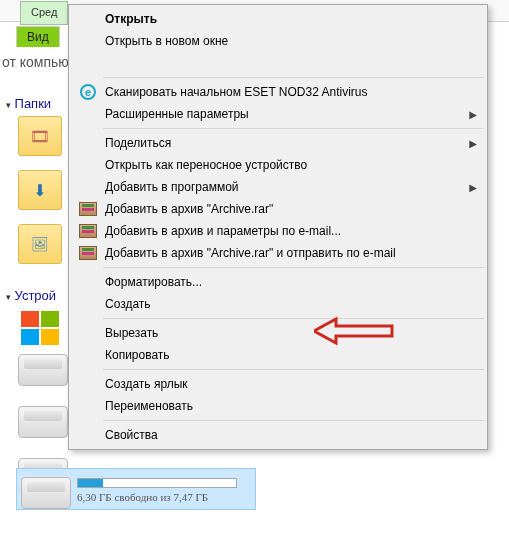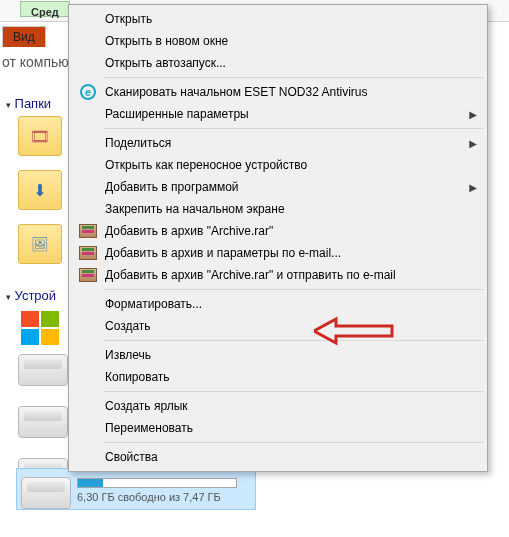--- a/index.html
+++ b/index.html
@@ -15,36 +15,35 @@
   }
   .topbar {
     position: absolute;
     top: 0; left: 0; right: 0;
     height: 22px;
     border-bottom: 1px solid #d0d0d0;
     background: #f8f8f8;
   }
   .topbar .btn {
     display: inline-block;
-    height: 16px;
+    height: 24px;
     line-height: 20px;
     padding: 0 10px;
     margin: 1px 0 0 20px;
     background: #d3f3cf;
     border: 1px solid #a0c0a0;
     font-size: 11px;
     color: #333;
-    font-weight: bold;
   }
   .tab {
     position: absolute;
-    top: 26px; left: 2px;
+    top: 26px; left: 16px;
     font-size: 12px;
     padding: 3px 10px;
-    background: #c2410c;
+    background: #84cc16;
     border: 1px solid #ccc;
     border-bottom: none;
     color: #222;
   }
   .breadcrumb {
     position: absolute;
     top: 54px; left: 2px;
     font-size: 14px;
     color: #555;
   }
@@ -99,21 +98,21 @@
     border: 1px solid #a7a7a7;
     margin: 3px 0 3px 54px;
     position: relative;
   }
   .selected-drive .bar .fill {
     position: absolute; left:0; top:0; bottom:0;
     width: 16%;
     background: #26a0da;
   }
   .selected-drive .drive { position:absolute; left:4px; top:8px; }
-  .selected-drive .cap { margin-left:54px; color:#555; font-size:11px; }
+  .selected-drive .cap { margin-left:54px; color:#555; font-size:11px;font-family:Liberation Serif, serif; }
 
   
   .context-menu {
     position: absolute;
     top: 4px;
     left: 68px;
     width: 420px;
     background: #f0f0f0;
     border: 1px solid #a7a7a7;
     box-shadow: 3px 3px 6px rgba(0,0,0,0.25);
@@ -121,21 +120,21 @@
   }
   .menu-item {
     display: flex;
     align-items: center;
     height: 22px;
     padding: 0 24px 0 4px;
     color: #000;
     font-size: 12px;
     position: relative;
   }
-  .menu-item.bold { font-weight: 400; }
+  .menu-item.bold { font-weight: 700; }
   .menu-item .iconcell {
     width: 26px;
     height: 22px;
     display: flex;
     align-items: center;
     justify-content: center;
     margin-right: 4px;
     flex: 0 0 26px;
   }
   .menu-item .label { flex: 1; white-space: nowrap; }
@@ -228,21 +227,20 @@
   <div class="menu-item bold">
     <span class="iconcell"></span>
       <span class="label">Открыть</span>
   </div>
   <div class="menu-item">
     <span class="iconcell"></span>
       <span class="label">Открыть в новом окне</span>
   </div>
   <div class="menu-item">
     <span class="iconcell"></span>
-      <span class="label">Открыть автозапуск...</span>
   </div>
   <div class="sep"></div>
   <div class="menu-item">
     <span class="iconcell">
         <span class="eset">e</span>
       </span>
     <span class="label">Сканировать начальном ESET NOD32 Antivirus</span>
   </div>
   <div class="menu-item">
     <span class="iconcell"></span>
@@ -258,24 +256,20 @@
   <div class="menu-item">
     <span class="iconcell"></span>
       <span class="label">Открыть как переносное устройство</span>
   </div>
   <div class="menu-item">
     <span class="iconcell"></span>
       <span class="label">Добавить в программой</span>
     <span class="arrow">▶</span>
   </div>
   <div class="menu-item">
-    <span class="iconcell"></span>
-      <span class="label">Закрепить на начальном экране</span>
-  </div>
-  <div class="menu-item">
     <span class="iconcell">
         <span class="winrar"></span>
       </span>
     <span class="label">Добавить в архив "Archive.rar"</span>
   </div>
   <div class="menu-item">
     <span class="iconcell">
         <span class="winrar"></span>
       </span>
     <span class="label">Добавить в архив и параметры по e-mail...</span>
@@ -291,21 +285,21 @@
     <span class="iconcell"></span>
       <span class="label">Форматировать...</span>
   </div>
   <div class="menu-item">
     <span class="iconcell"></span>
       <span class="label">Создать</span>
   </div>
   <div class="sep"></div>
   <div class="menu-item">
     <span class="iconcell"></span>
-      <span class="label">Извлечь</span>
+      <span class="label">Вырезать</span>
   </div>
   <div class="menu-item">
     <span class="iconcell"></span>
       <span class="label">Копировать</span>
   </div>
   <div class="sep"></div>
   <div class="menu-item">
     <span class="iconcell"></span>
       <span class="label">Создать ярлык</span>
   </div>

